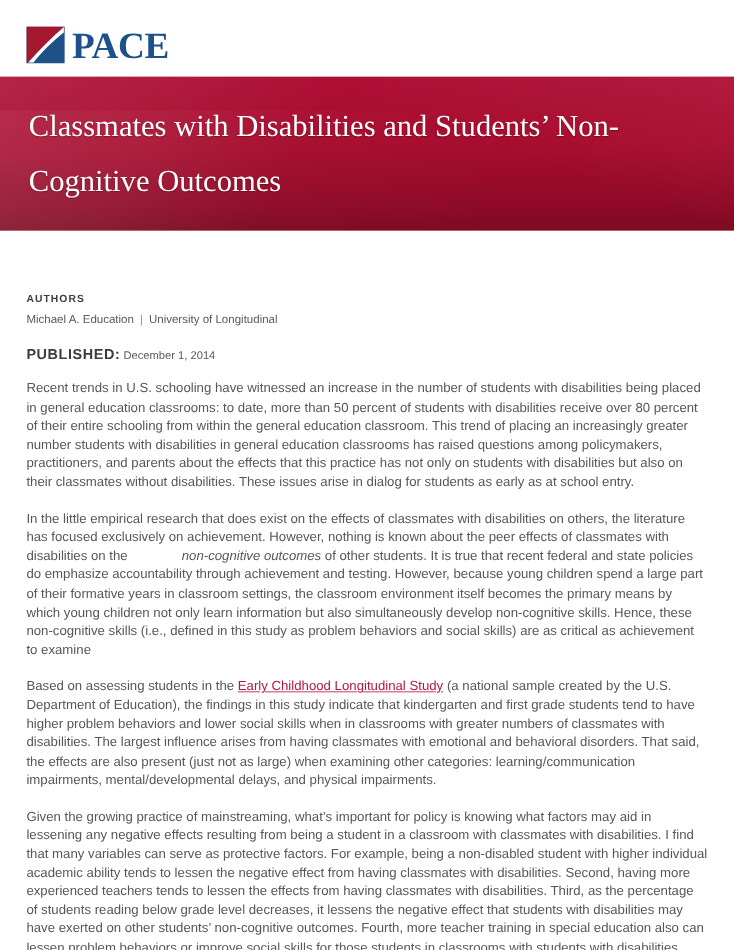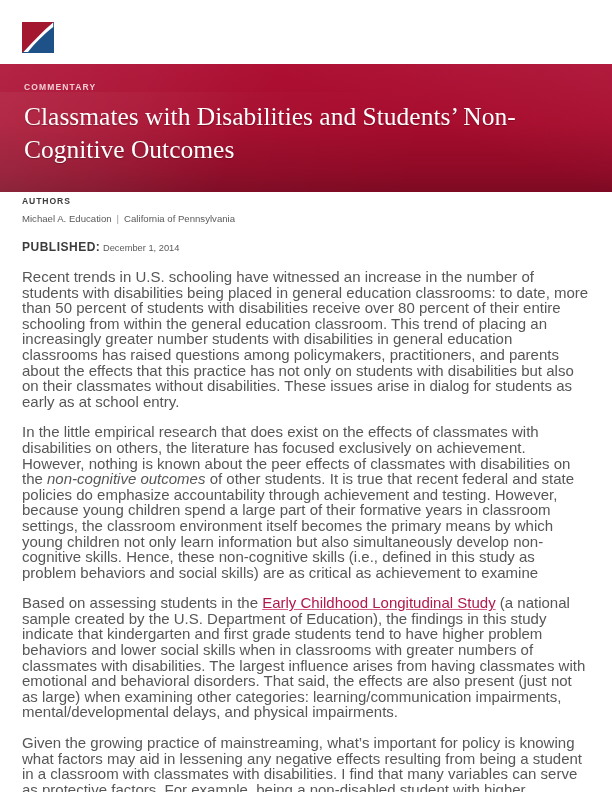--- a/index.html
+++ b/index.html
@@ -71,35 +71,36 @@
     font-size: 8.5px;
     font-weight: bold;
     letter-spacing: 1.15px;
     color: #f2ccd4;
     margin: 0 0 8px 0;
   }
   .banner-title {
     position: relative;
     font-family: "Liberation Serif", "DejaVu Serif", serif;
     font-size: 25.5px;
-    line-height: 33px;
+    line-height: 46px;
     font-weight: normal;
     color: #ffffff;
     margin: 0;
     max-width: 560px;
     text-shadow: 0 1px 1px rgba(0,0,0,0.28);
   }
 
   
   .content {
     padding: 0 22px;
     box-sizing: border-box;
   }
   .meta {
     padding-top: 4px;
+    margin-top: 48px;
   }
   .meta-heading {
     font-size: 8.6px;
     font-weight: bold;
     letter-spacing: 0.9px;
     color: #3c3c3c;
     margin: 0 0 7px 0;
   }
   .meta-authors {
     font-size: 9.6px;
@@ -117,59 +118,59 @@
   }
   .meta-published b {
     color: #3c3c3c;
     letter-spacing: 0.5px;
     font-size: 12px;
     text-align: right;
   }
 
   
   .body-text p {
-    font-size: 15px;
+    font-size: 11px;
     line-height: 15.6px;
     color: #575757;
     margin: 0 0 15px 0;
     text-align: left;
   }
   .body-text p:last-child { margin-bottom: 0; }
-  .body-text em { font-style: italic; }
+  .body-text em { font-style: italic; margin-left: 42px; }
   .inline-link {
     color: #b0184a;
     text-decoration: underline;
     text-decoration-color: #d45c82;
   }
 </style>
 </head>
 <body>
 
 <div class="logo-area">
   <div class="logo">
     <svg class="logo-mark" viewBox="0 0 32 31">
       <polygon points="0,0 32,0 32,31 0,31" fill="#1f5189"></polygon>
       <polygon points="0,0 32,0 0,31" fill="#a3172f"></polygon>
       <path d="M 1.5 30 C 12 19 21 9 31.2 0.6 L 31.2 5 C 22 12 12 22 6 30 Z" fill="#ffffff"></path>
     </svg>
+    <span class="logo-word">PACE</span>
   </div>
 </div>
 
 <div class="banner">
   <div class="banner-sheen"></div>
-  <div class="kicker">COMMENTARY</div>
   <h1 class="banner-title">Classmates with Disabilities and Students’ Non-Cognitive Outcomes</h1>
 </div>
 
 <div class="content">
 
   <div class="meta">
     <div class="meta-heading">AUTHORS</div>
     <div class="meta-authors">
-      <span>Michael A. Education</span><span class="meta-sep">|</span><span>California of Pennsylvania</span>
+      <span>Michael A. Education</span><span class="meta-sep">|</span><span>University of Longitudinal</span>
     </div>
     <div class="meta-published">
       <b>PUBLISHED:</b>
       <span>December 1, 2014</span>
     </div>
   </div>
 
   <div class="body-text">
 
     <p>Recent trends in U.S. schooling have witnessed an increase in the number of students with disabilities being placed in general education classrooms: to date, more than 50 percent of students with disabilities receive over 80 percent of their entire schooling from within the general education classroom. This trend of placing an increasingly greater number students with disabilities in general education classrooms has raised questions among policymakers, practitioners, and parents about the effects that this practice has not only on students with disabilities but also on their classmates without disabilities. These issues arise in dialog for students as early as at school entry.</p>

